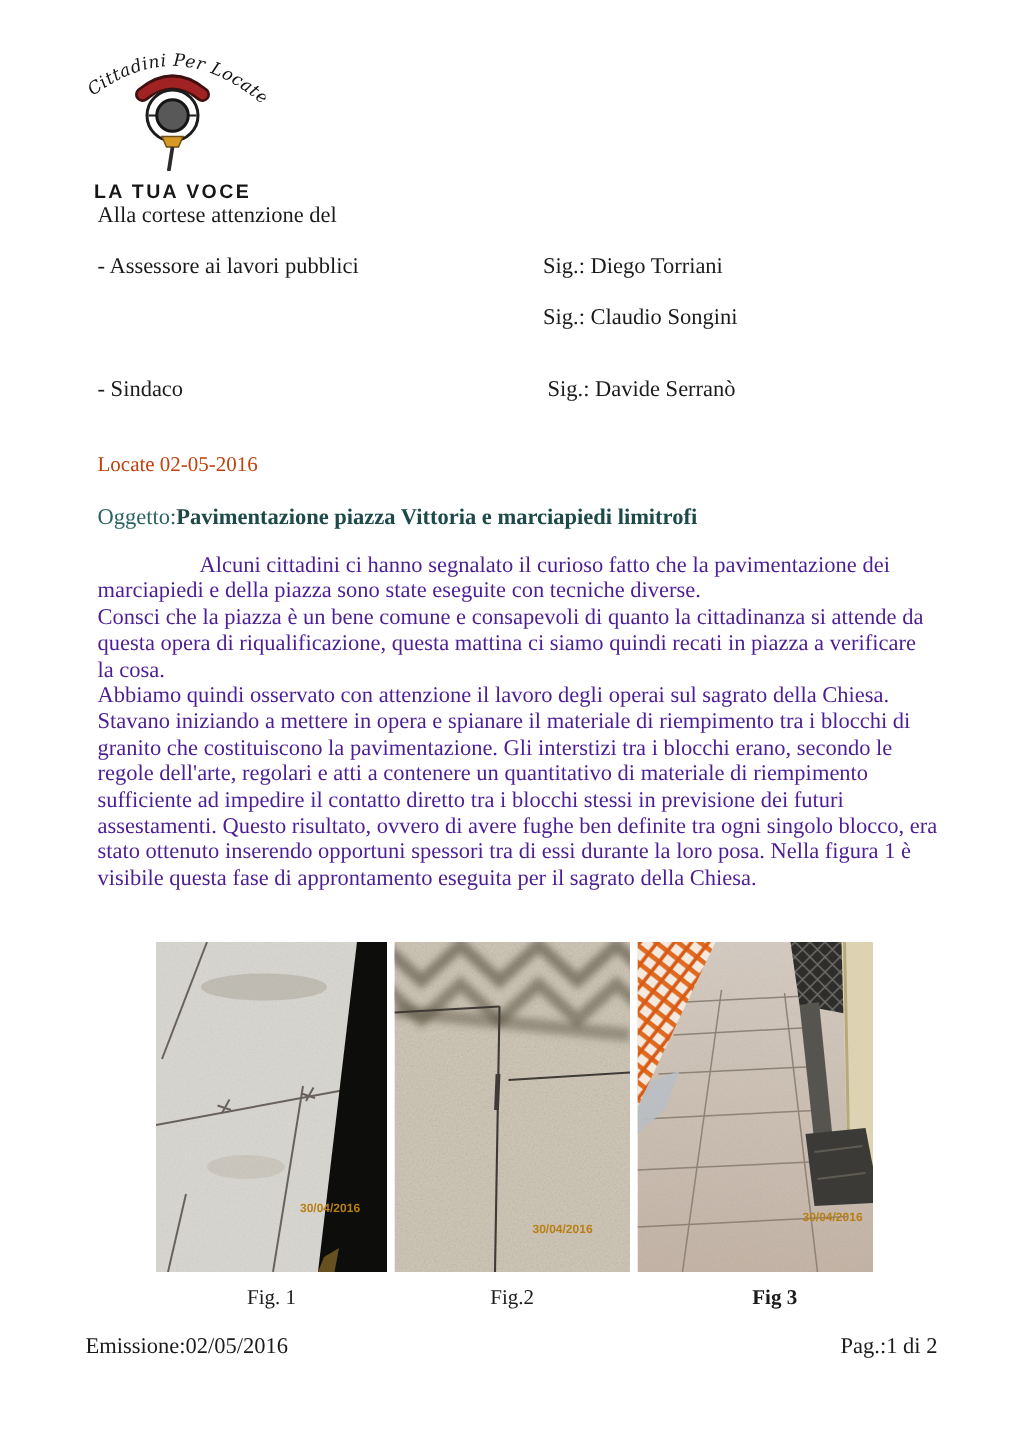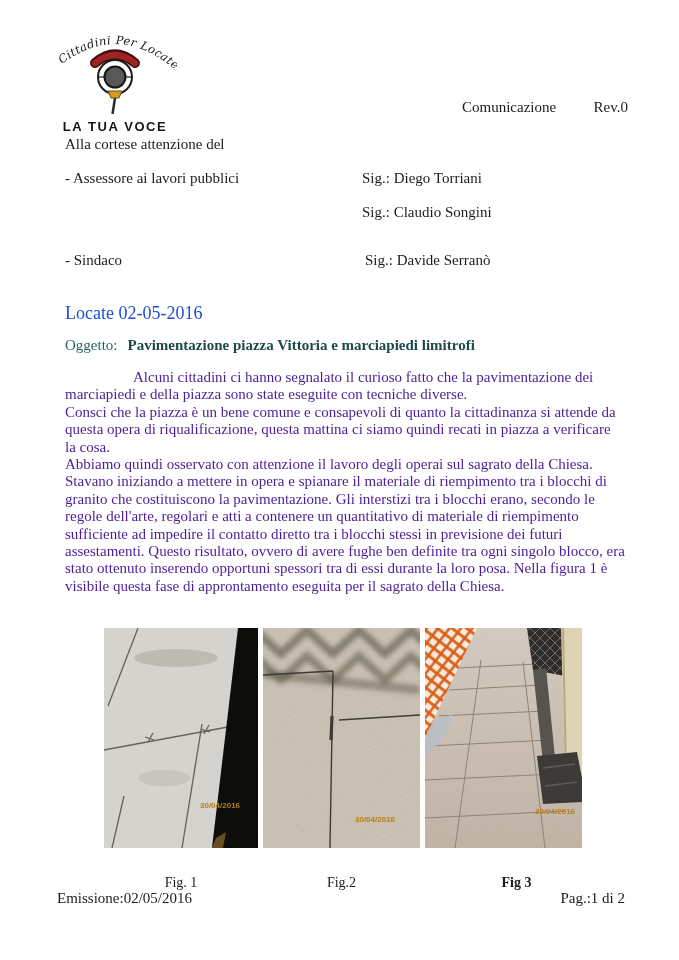--- a/index.html
+++ b/index.html
@@ -25,34 +25,34 @@
     font-size:15px;
   }
   
   .line{position:absolute;left:65px;right:40px;font-size:15px;white-space:nowrap;}
   .salutation{top:136px;}
   .row1{top:170px;} .row2{top:204px;}
   .cc-intro{top:233px;} .cc-row{top:252px;}
   .sig{position:absolute;left:297px;top:0;}
   .cc-row .sig{left:300px;text-align:center;}
   
-  .placedate{position:absolute;left:65px;top:303px;font-size:18px;color:#1d4ed8;}
+  .placedate{position:absolute;left:65px;top:303px;font-size:14px;color:#c2410c;}
   .subject{position:absolute;left:65px;top:337px;font-size:15px;color:#2a6263;}
-  .subject .subject-text{font-weight:bold;color:#1d4949;margin-left:10px;}
+  .subject .subject-text{font-weight:bold;color:#1d4949;}
   .body-text{
     position:absolute;left:65px;top:369px;width:560px;
     font-size:15px;line-height:17.4px;color:#4c1d95;
   }
   .body-text p{margin:0;}
   .body-text p.first{text-indent:68px;}
   
   .figures{position:absolute;left:104px;top:628px;display:flex;gap:5px;}
   .photo{display:block;}
   .captions{position:absolute;left:104px;top:858px;display:flex;gap:5px;font-size:14px;}
-  .captions .cap{text-align:center;margin-top:17px;}
+  .captions .cap{text-align:center;}
   .cap1{width:154px;} .cap2{width:157px;} .cap3{width:157px;padding-left:26px;box-sizing:border-box;font-weight:bold;}
   
   .footer{
     position:absolute;left:57px;right:54px;top:890px;
     display:flex;justify-content:space-between;font-size:15px;text-align:right;
   }
   .stamp{
     font-family:"Liberation Sans", sans-serif;
     font-weight:bold;
   }
@@ -103,24 +103,20 @@
       <line x1="46" y1="51" x2="78" y2="51" stroke="#1c1c1c" stroke-width="1.2"></line>
       <circle cx="62" cy="51" r="10.5" fill="#585858" stroke="#151515" stroke-width="2"></circle>
 
       <path d="M55,65 L69,65 L66,72 L58,72 Z" fill="#d79a27" stroke="#6e4d12" stroke-width="1"></path>
 
       <path d="M62,72 L59.5,88" stroke="#2b2b2b" stroke-width="2.5"></path>
     </svg>
     <div class="logo-tagline">LA TUA VOCE</div>
   </div>
 
-  <div class="doctype">
-    <span>Comunicazione</span>
-    <span>Rev.0</span>
-  </div>
 
   <div class="line salutation">Alla cortese attenzione del</div>
 
   <div class="line row1">
     <span>- Assessore ai lavori pubblici</span>
     <span class="sig">Sig.: Diego Torriani</span>
   </div>
   <div class="line row2">
     <span class="sig">Sig.: Claudio Songini</span>
   </div>

